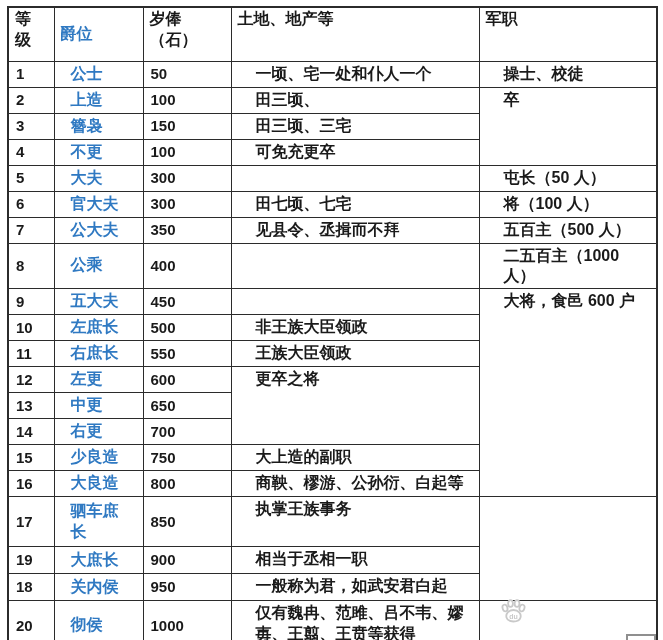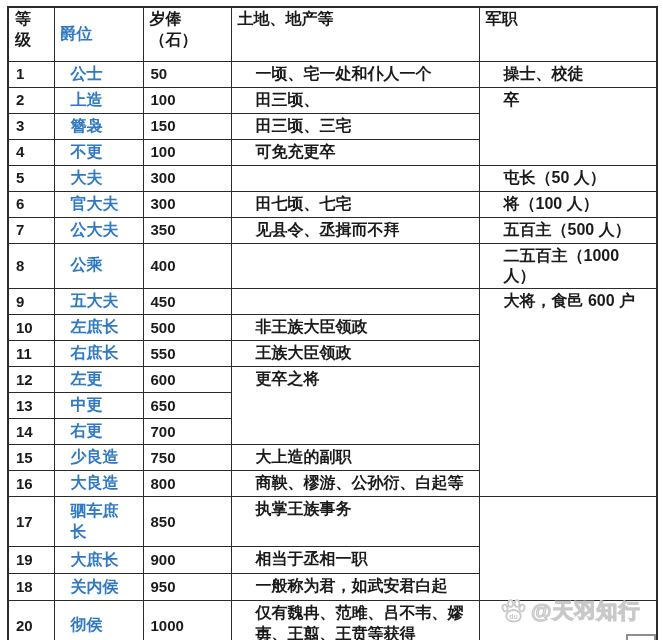--- a/index.html
+++ b/index.html
@@ -212,18 +212,17 @@
         <g fill="none" stroke="#c9c9c9" stroke-width="1.8">
           <ellipse cx="5" cy="10" rx="2.4" ry="3.4" transform="rotate(-18 5 10)"></ellipse>
           <ellipse cx="10.5" cy="5.5" rx="2.4" ry="3.4"></ellipse>
           <ellipse cx="17" cy="5.5" rx="2.4" ry="3.4"></ellipse>
           <ellipse cx="22" cy="10" rx="2.4" ry="3.4" transform="rotate(18 22 10)"></ellipse>
           <path d="M13.5 12 C8.5 12 5.5 16 6.5 19.5 C7.3 22.4 10 23.5 13.5 23.5 C17 23.5 19.7 22.4 20.5 19.5 C21.5 16 18.5 12 13.5 12 Z"></path>
         </g>
         <text x="13.5" y="20.5" text-anchor="middle" font-size="7" font-weight="bold" fill="#c9c9c9">du</text>
       </svg>
     </span>
-    <span class="wm-text">@天羽知行</span>
   </div>
 
   <div class="handle-box"></div>
 
 </div>
 
 </body></html>

